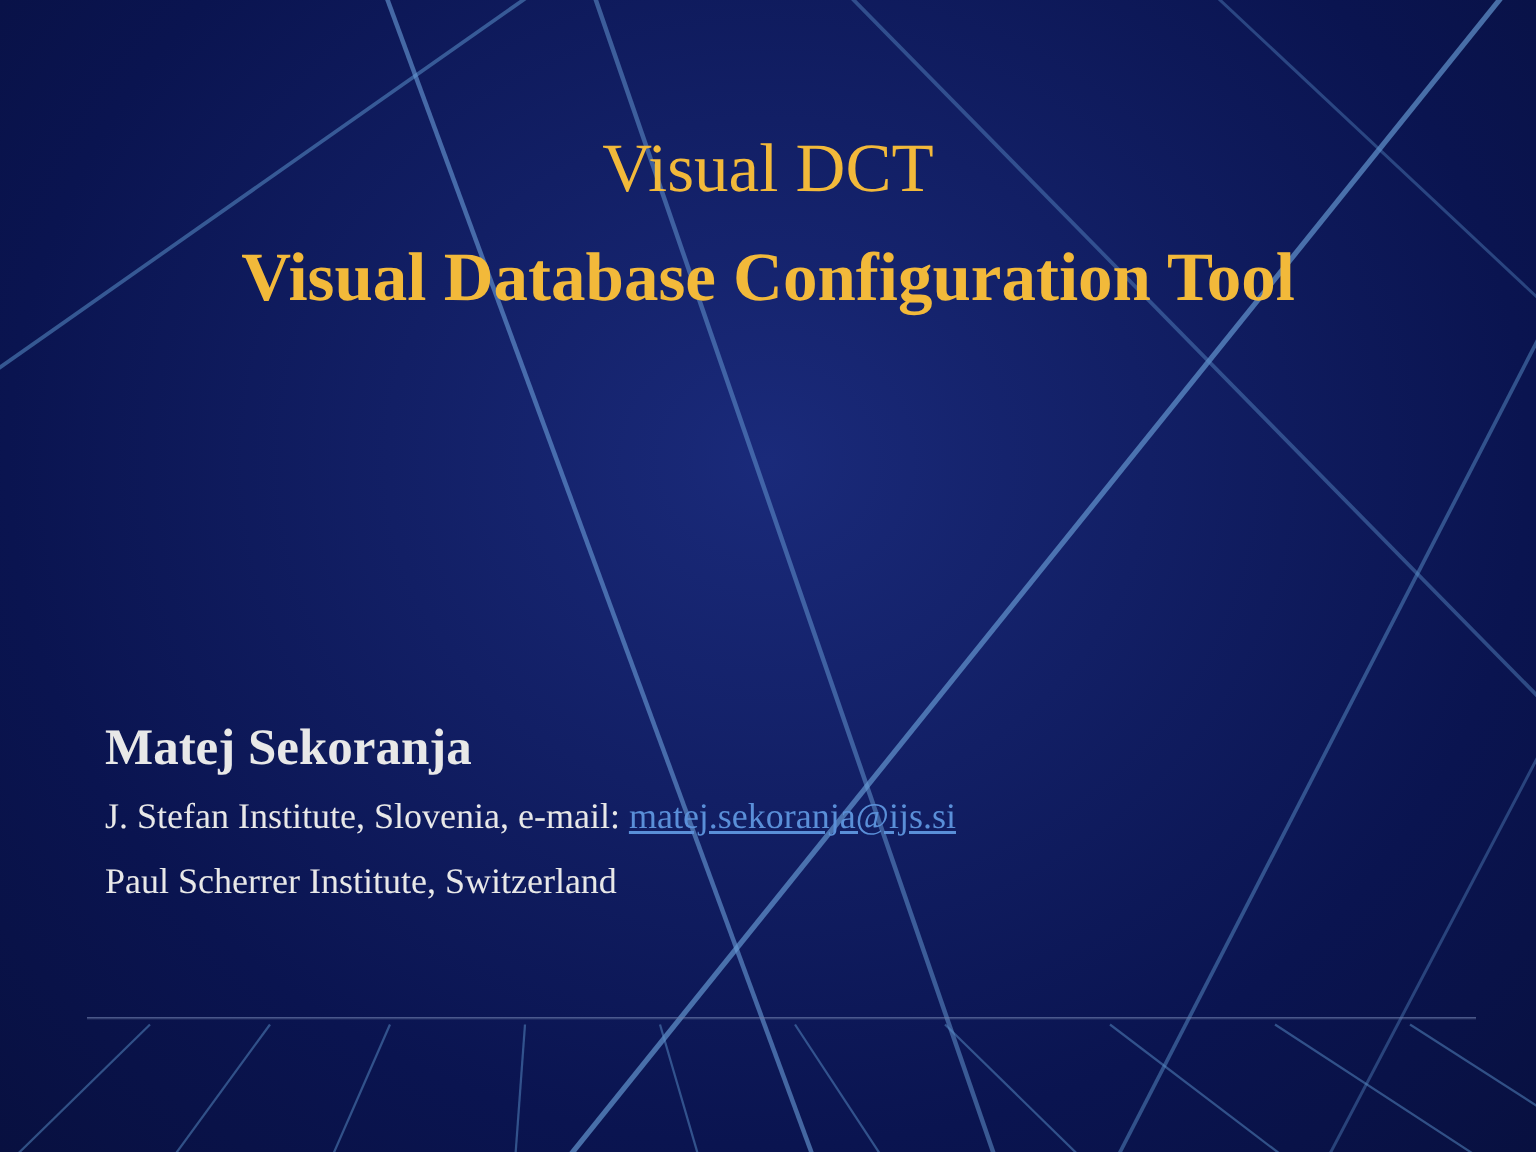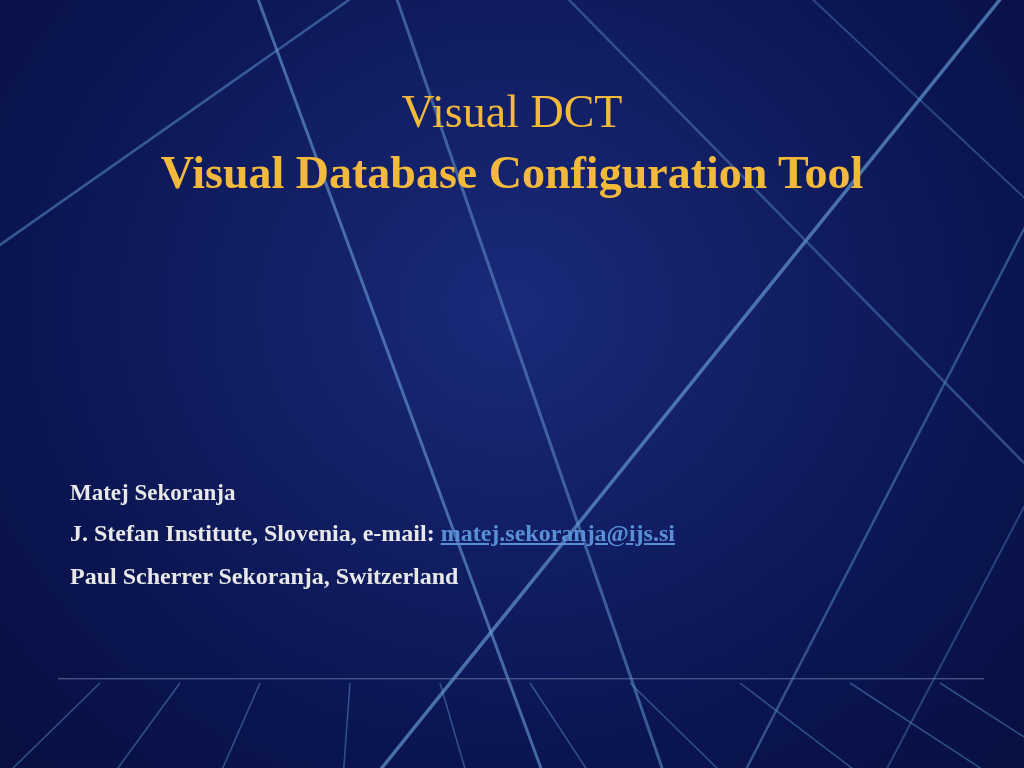--- a/index.html
+++ b/index.html
@@ -23,41 +23,41 @@
       padding: 0;
     }
     .title-block {
       text-align: center;
       padding-top: 85px;
     }
     .title-main {
       color: #f2b93a;
       font-size: 46px;
       font-weight: normal;
-      margin-bottom: 8px;
+      margin-bottom: 20px;
     }
     .title-sub {
       color: #f2b93a;
       font-size: 46px;
       font-weight: bold;
     }
     .author-block {
       position: absolute;
       left: 70px;
       top: 480px;
       color: #e8e8e8;
     }
     .author-name {
-      font-size: 23px;
+      font-size: 34px;
       font-weight: bold;
       margin-bottom: 14px;
     }
     .author-line {
       font-size: 24px;
-      font-weight: bold;
+      font-weight: normal;
       margin-bottom: 16px;
     }
     .email-link {
       color: #5a8fd8;
       text-decoration: underline;
     }
     .footer-rule {
       position: absolute;
       left: 58px;
       right: 40px;
@@ -104,17 +104,17 @@
   <div class="title-block">
     <div class="title-main">Visual DCT</div>
     <div class="title-sub">Visual Database Configuration Tool</div>
   </div>
 
   <div class="author-block">
     <div class="author-name">Matej Sekoranja</div>
     <div class="author-line">
       <span>J. Stefan Institute, Slovenia, e-mail: </span><a class="email-link">matej.sekoranja@ijs.si</a>
     </div>
-    <div class="author-line">Paul Scherrer Sekoranja, Switzerland</div>
+    <div class="author-line">Paul Scherrer Institute, Switzerland</div>
   </div>
 
   <div class="footer-rule"></div>
 </div>
 
 </body></html>

